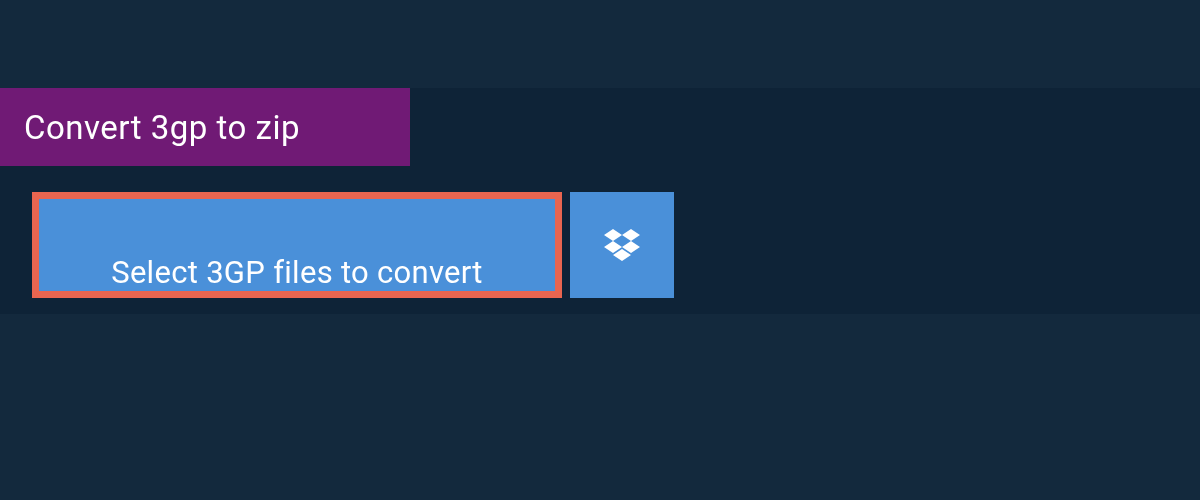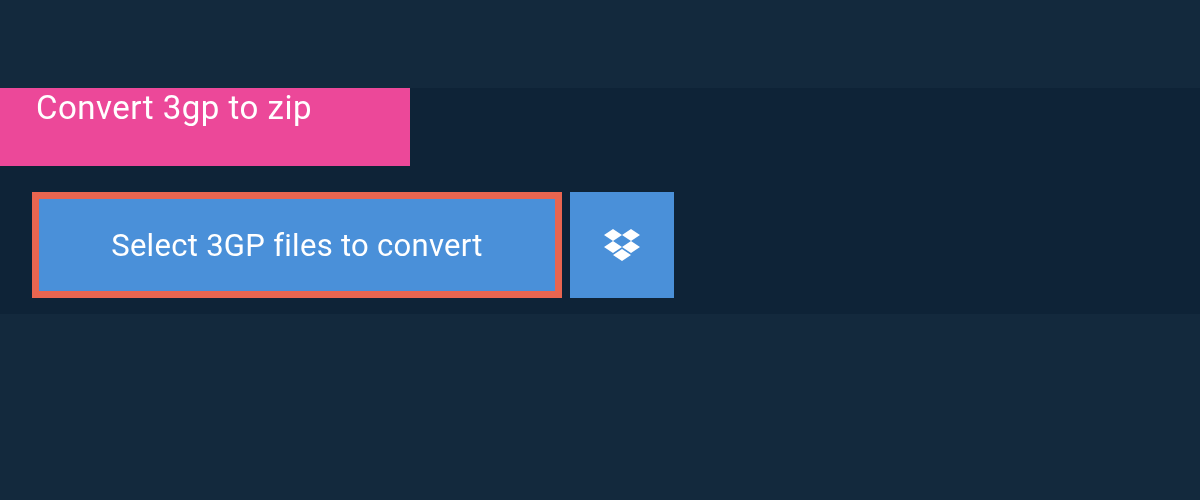--- a/index.html
+++ b/index.html
@@ -21,24 +21,24 @@
       width: 1200px;
       height: 226px;
       background: #0e2337;
     }
     .tab {
       position: absolute;
       left: 0;
       top: 88px;
       width: 410px;
       height: 78px;
-      background: #ec4899;
+      background: #701a75;
       display: flex;
-      align-items: flex-start;
-      padding-left: 36px;
+      align-items: center;
+      padding-left: 24px;
     }
     .tab-text {
       color: #ffffff;
       font-size: 33px;
       font-weight: 400;
       letter-spacing: 0.5px;
     }
     .button-row {
       position: absolute;
       left: 32px;
@@ -47,21 +47,21 @@
       gap: 8px;
       align-items: stretch;
       height: 106px;
     }
     .select-button {
       width: 530px;
       height: 106px;
       background: #4a90d9;
       border: 7px solid #e96550;
       display: flex;
-      align-items: center;
+      align-items: flex-end;
       justify-content: center;
       cursor: pointer;
     }
     .select-button-text {
       color: #ffffff;
       font-size: 31px;
       font-weight: 400;
       letter-spacing: 0.3px;
     }
     .dropbox-button {

